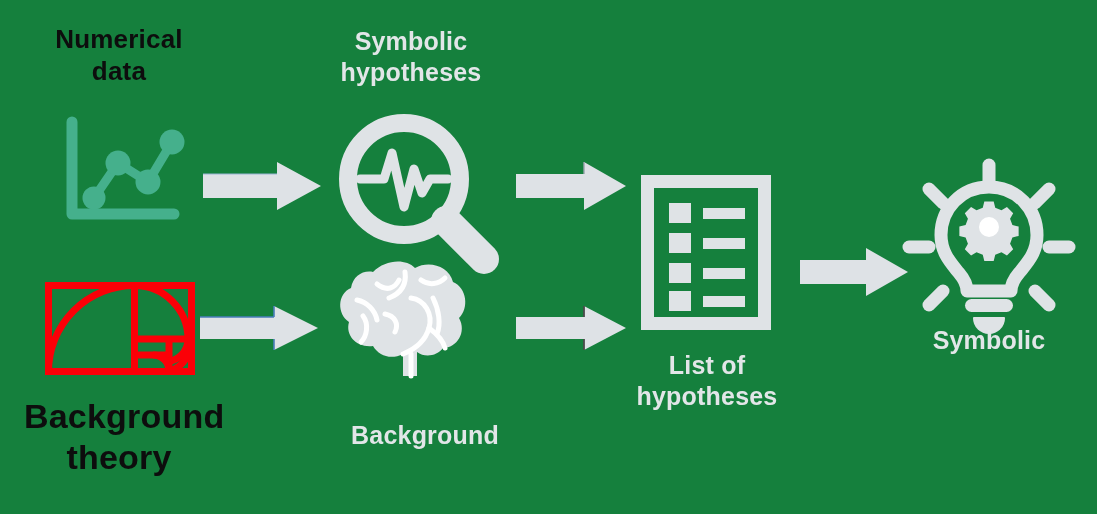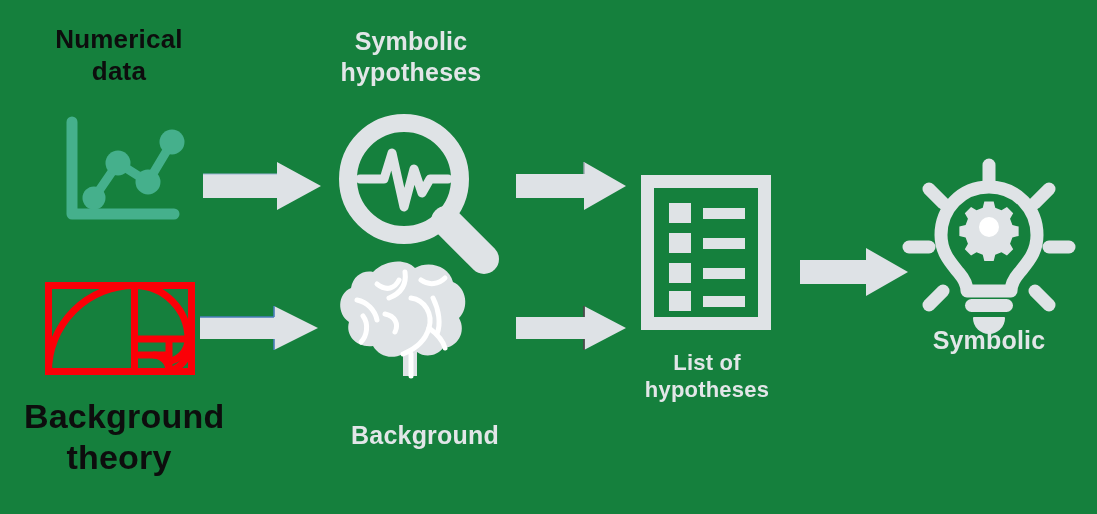--- a/index.html
+++ b/index.html
@@ -162,21 +162,21 @@
         <rect x="28" y="58" width="22" height="20"></rect>
         <rect x="62" y="63" width="42" height="11"></rect>
         <rect x="28" y="88" width="22" height="20"></rect>
         <rect x="62" y="93" width="42" height="11"></rect>
         <rect x="28" y="116" width="22" height="20"></rect>
         <rect x="62" y="121" width="42" height="11"></rect>
       </g>
     </svg>
   </div>
 
-  <div class="label label-ghost" style="left:622px; top:350px; width:170px; font-size:22px;">List of
+  <div class="label label-ghost" style="left:622px; top:350px; width:170px; font-size:25px;">List of
 hypotheses</div>
 
   <div class="node" style="left:800px; top:246px;">
     <svg width="108" height="52" viewBox="0 0 108 52" aria-hidden="true">
       <path d="M0 14 L66 14 L66 2 L108 26 L66 50 L66 38 L0 38 Z" fill="#dee2e6"></path>
     </svg>
   </div>
 
   <div class="node" style="left:905px; top:163px;">
     <svg width="168" height="162" viewBox="0 0 168 162" aria-hidden="true">

